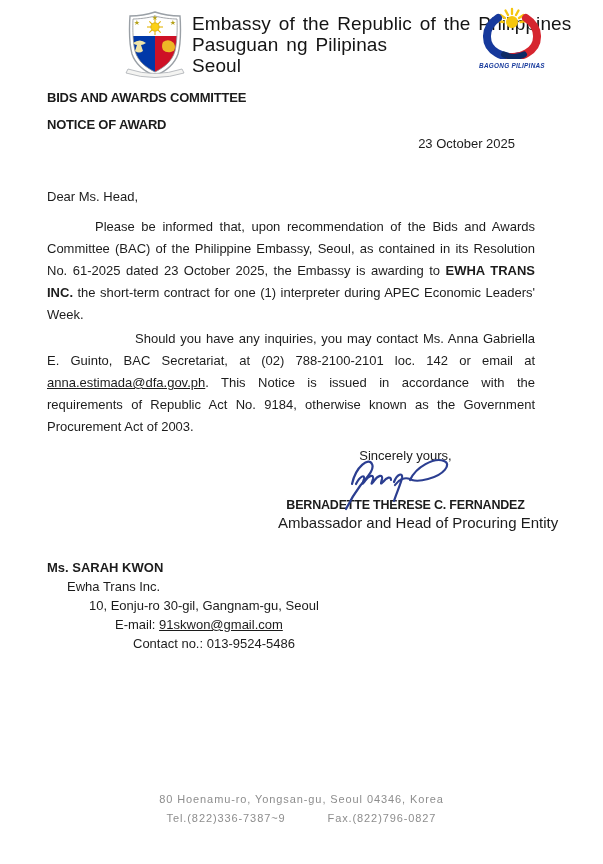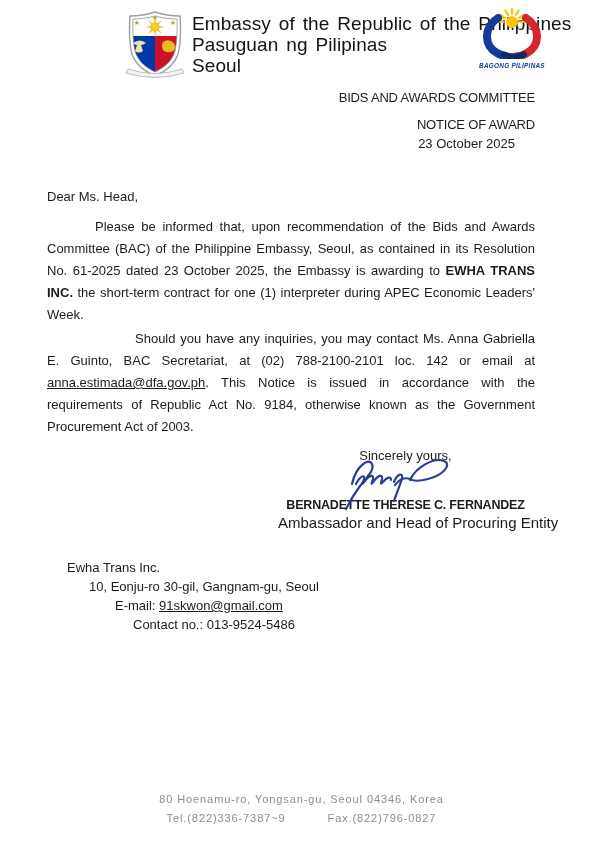--- a/index.html
+++ b/index.html
@@ -16,21 +16,21 @@
     word-spacing:2.5px; letter-spacing:.1px; color:#141414;
   }
   .bagong { position:absolute; left:477px; top:7px; width:70px; text-align:center; }
   .bagong-caption {
     font-size:6.4px; font-weight:bold; font-style:italic; color:#16399c;
     letter-spacing:.25px; margin-top:-1px; white-space:nowrap;
   }
   
   .content { margin:0 68px 0 47px; }
   .h-committee, .h-notice {
-    text-align:right; font-weight:normal; font-size:13px; letter-spacing:-.2px; line-height:16px;
+    text-align:left; font-weight:bold; font-size:13px; letter-spacing:-.2px; line-height:16px;
   }
   .h-committee { margin-top:10px; }
   .h-notice { margin-top:11px; }
   .date { padding-right:20px; text-align:right; font-size:13px; line-height:22px; }
   .salutation { margin-top:31px; font-size:13px; line-height:22px; }
   .para { margin:0; font-size:13px; line-height:22px; text-align:justify; }
   .para1 { margin-top:8px; text-indent:48px; }
   .para2 { margin-top:2px; text-indent:88px; }
   
   .closing { position:relative; margin:10px 0 0 231px; width:255px; text-align:center; font-size:13px; }
@@ -142,20 +142,21 @@
             <path d="M79 35 C83 29 89 27 94 29"></path>
             <path d="M94 30 C100 17 118 7 128 11 C136 14 128 25 112 29 C105 31 99 31 96 30"></path>
           </g>
         </svg>
       </div>
       <div class="signer-name">BERNADETTE THERESE C. FERNANDEZ</div>
       <div class="signer-title">Ambassador and Head of Procuring Entity</div>
     </div>
 
     <div class="recipient">
+      <div class="r-name">Ms. SARAH KWON</div>
       <div class="r-company">Ewha Trans Inc.</div>
       <div class="r-address">10, Eonju-ro 30-gil, Gangnam-gu, Seoul</div>
       <div class="r-email"><span>E-mail: </span><span class="u">91skwon@gmail.com</span></div>
       <div class="r-contact"><span>Contact no.: </span><span>013-9524-5486</span></div>
     </div>
 
   </div>
 
   <footer class="footer">
     <div>80 Hoenamu-ro, Yongsan-gu, Seoul 04346, Korea</div>

